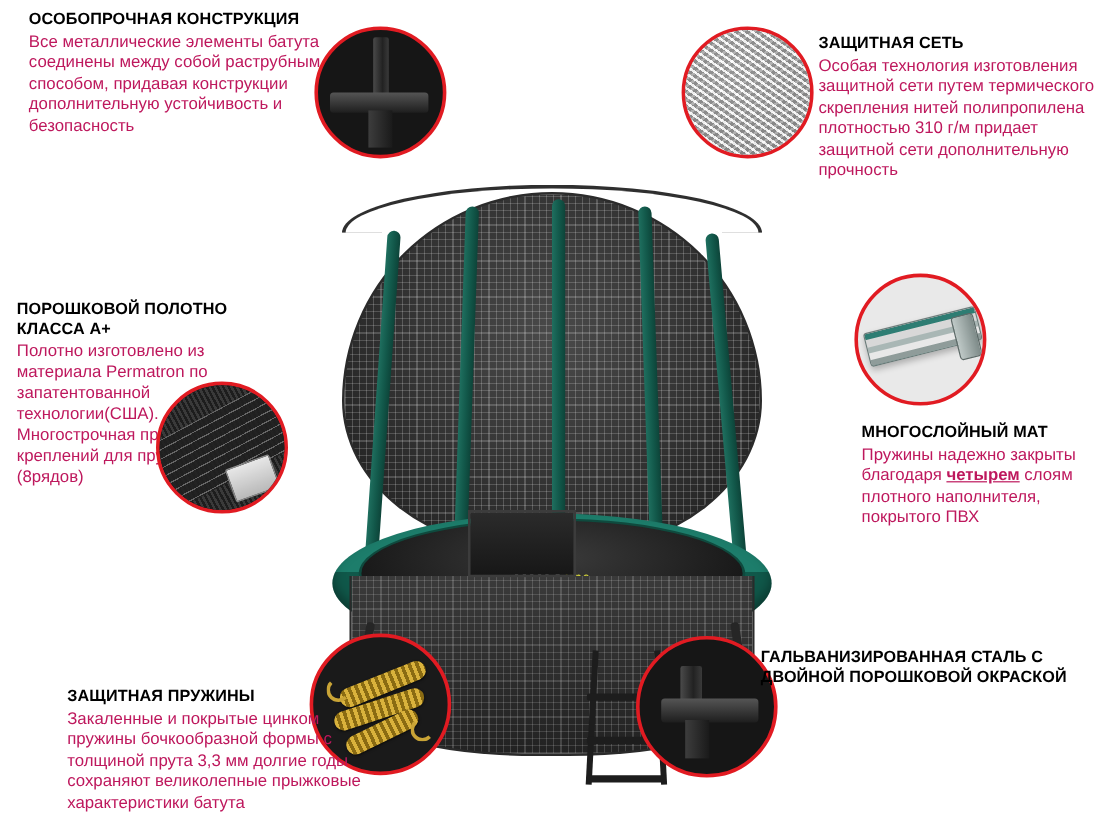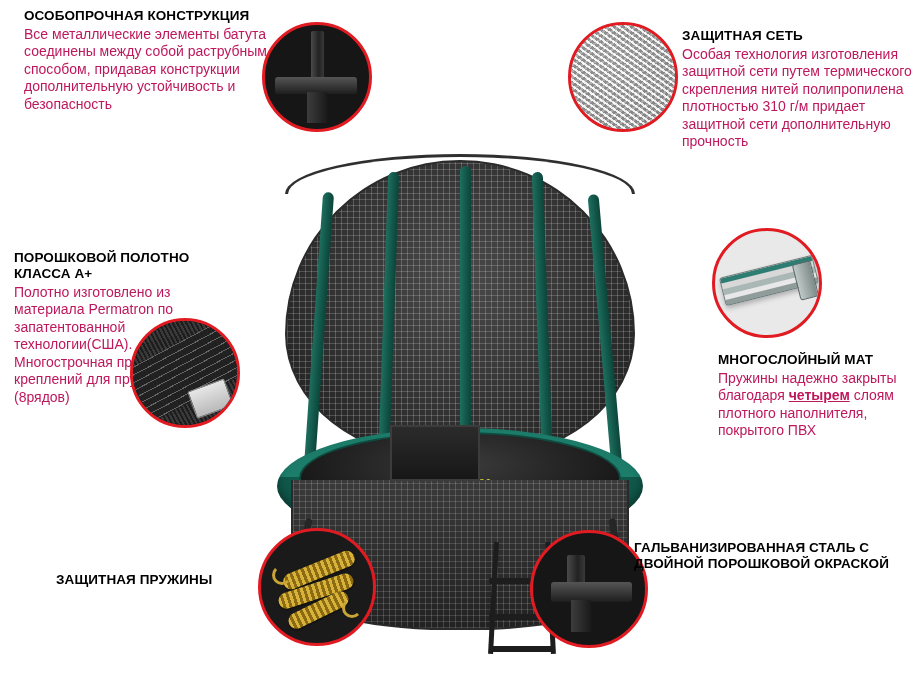--- a/index.html
+++ b/index.html
@@ -266,20 +266,21 @@
 
 <div class="circle ph-spring" style="left:258px;top:528px;width:118px;height:118px;">
   <div class="coil c1"></div>
   <div class="coil c2"></div>
   <div class="coil c3"></div>
   <div class="hook h1"></div>
   <div class="hook h2"></div>
 </div>
 <div class="feature" style="left:56px;top:572px;width:245px;">
   <h3>ЗАЩИТНАЯ ПРУЖИНЫ</h3>
+  <p>Закаленные и покрытые цинком пружины бочкообразной формы с толщиной прута 3,3 мм долгие годы сохраняют великолепные прыжковые характеристики батута</p>
 </div>
 
 <div class="circle ph-bracket" style="left:530px;top:530px;width:118px;height:118px;">
   <div class="post" style="left:30%;top:20%;width:16%;height:30%;"></div>
   <div class="bar" style="left:16%;top:44%;width:72%;height:18%;"></div>
   <div class="leg" style="left:34%;top:60%;width:18%;height:28%;"></div>
 </div>
 <div class="feature" style="left:606px;top:540px;width:272px;margin-left:28px;">
   <h3>ГАЛЬВАНИЗИРОВАННАЯ СТАЛЬ С ДВОЙНОЙ ПОРОШКОВОЙ ОКРАСКОЙ</h3>
 </div>

